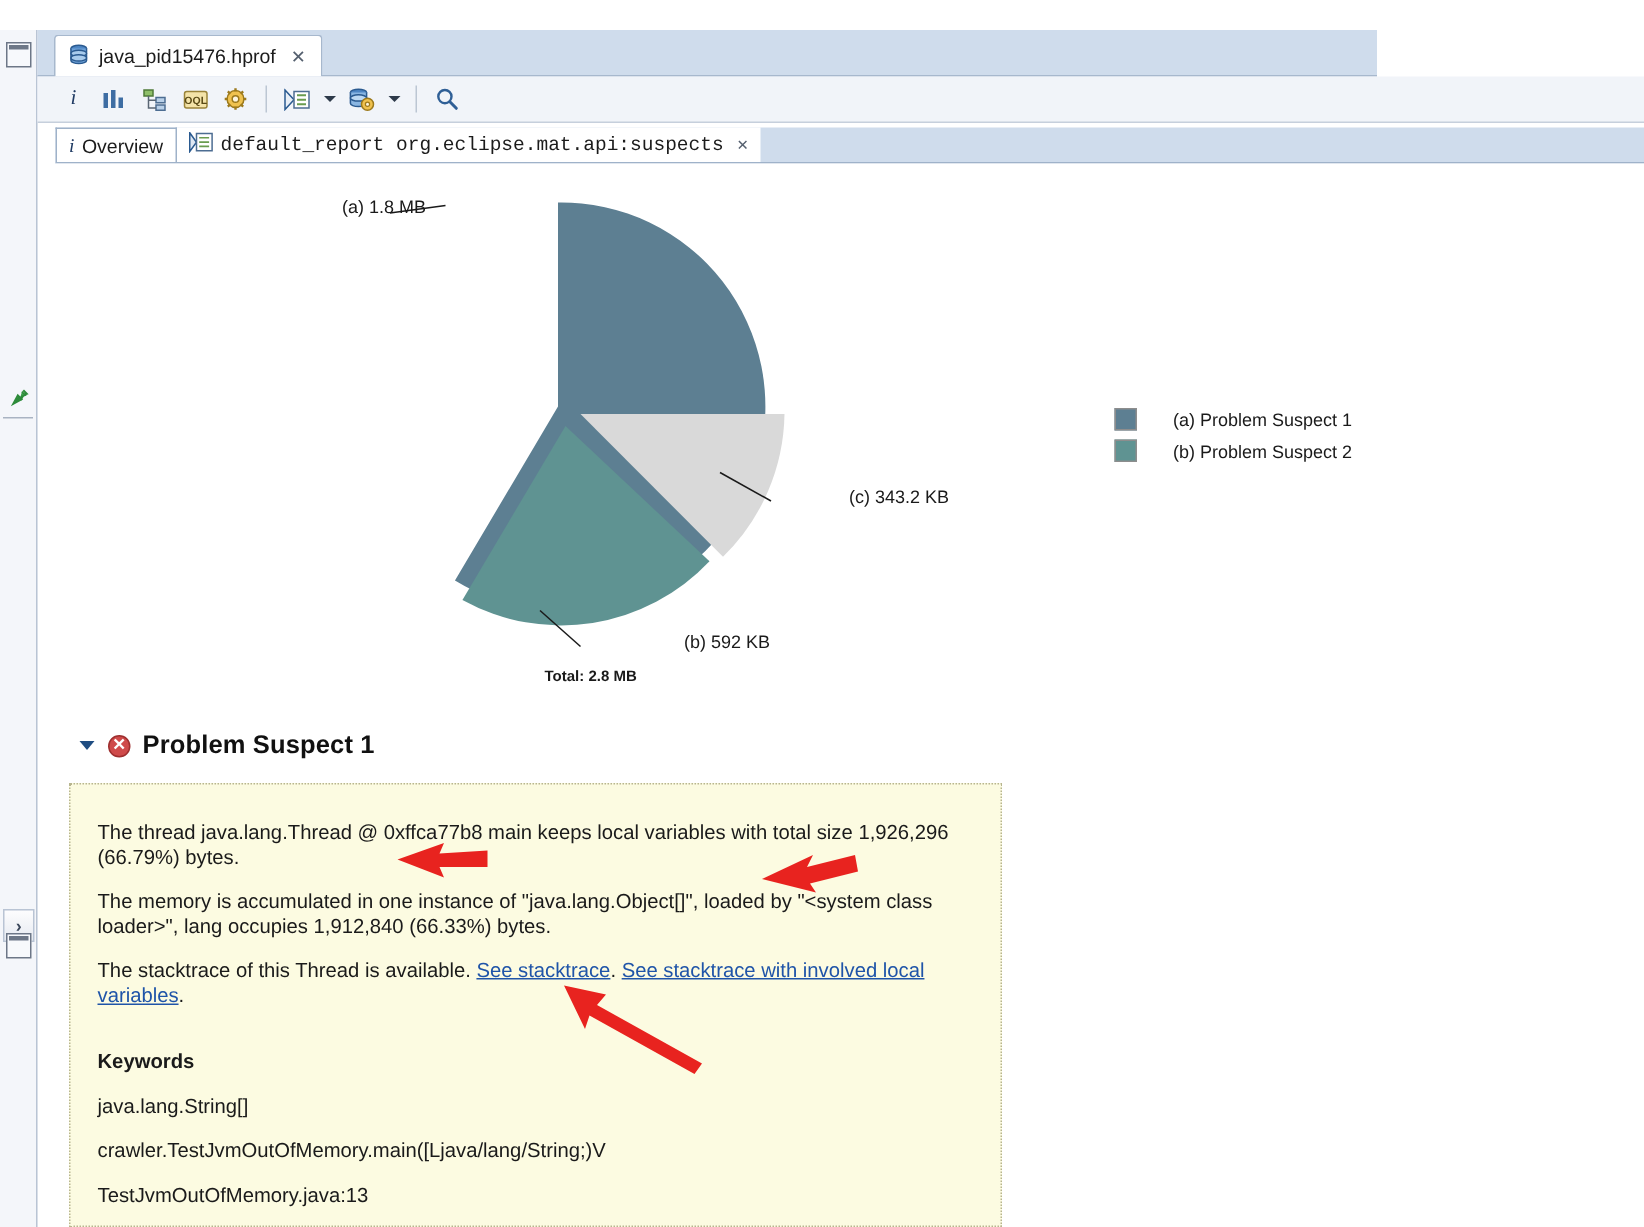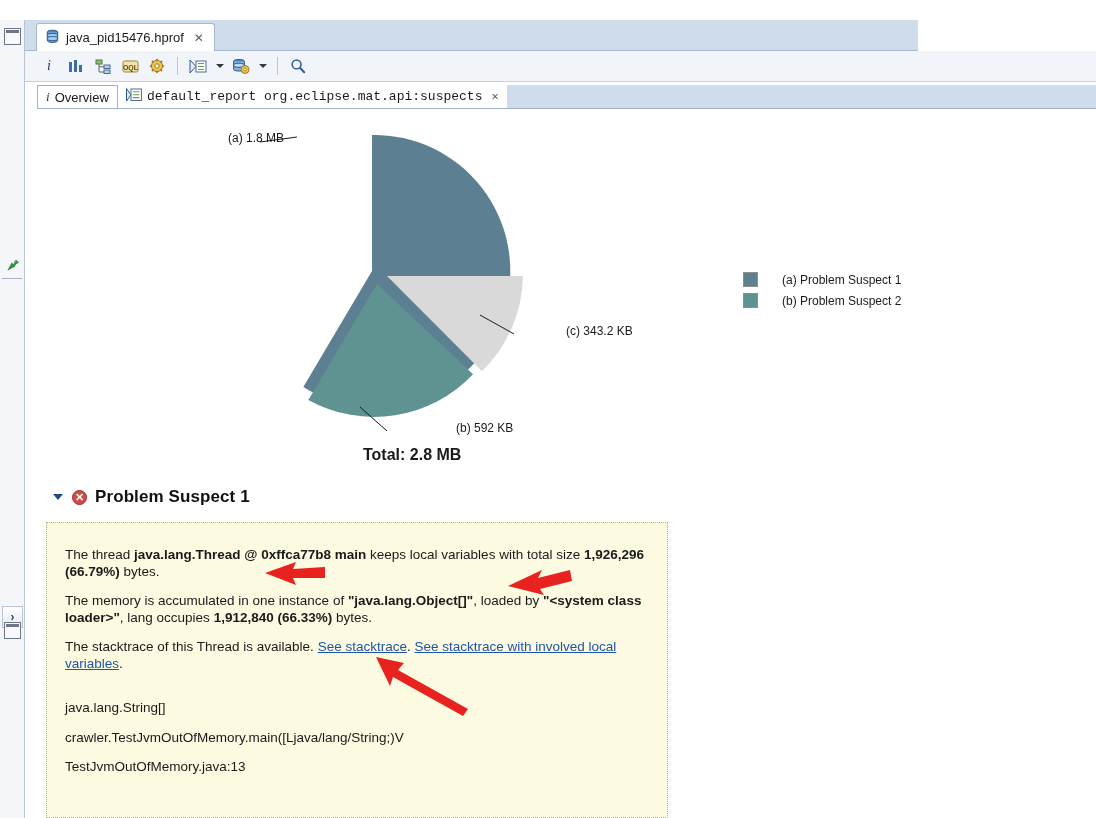--- a/index.html
+++ b/index.html
@@ -171,21 +171,21 @@
   }
   .label-txt {
     position: absolute;
     font-size: 12px;
     color: #1a1a1a;
     white-space: nowrap;
   }
   .total-txt {
     position: absolute;
     left: 326px; top: 337px;
-    font-size: 16px; font-weight: bold;
+    font-size: 10px; font-weight: bold;
     color: #1a1a1a;
   }
   .legend {
     position: absolute; left: 706px; top: 160px;
     width: 190px;
   }
   .legend-row {
     display: flex; align-items: center;
     height: 21px;
     font-size: 12px; color: #1a1a1a;
@@ -231,21 +231,21 @@
     position: absolute; left: 9px; top: 413px;
     width: 622px; height: 296px;
     background: #fcfbe1;
     border: 1px dotted #b7b58f;
     padding: 24px 18px 10px 18px;
     font-size: 13.5px;
     color: #1a1a1a;
     line-height: 16.5px;
   }
   .infobox p { margin: 0 0 13px 0; }
-  .infobox b { font-weight: bold; }
+  .infobox b { font-weight: normal; }
   .link {
     color: #1f54a8;
     text-decoration: underline;
   }
   .kw-title { font-weight: bold; margin: 0; }
   .kw-line { margin: 0; white-space: nowrap; }
   .kw-block { margin-top: 28px; line-height: 16.5px; }
 
   
   .arrows {
@@ -440,20 +440,21 @@
 
       <p>
         <span>The memory is accumulated in one instance of </span><b>"java.lang.Object[]"</b><span>, loaded by </span><b>"&lt;system class loader&gt;"</b><span>, lang occupies </span><b>1,912,840 (66.33%)</b><span> bytes.</span>
       </p>
 
       <p>
         <span>The stacktrace of this Thread is available. </span><a class="link" href="#">See stacktrace</a><span>. </span><a class="link" href="#">See stacktrace with involved local variables</a><span>.</span>
       </p>
 
       <div class="kw-block">
+        <p class="kw-title">Keywords</p>
         <p class="kw-line">java.lang.String[]</p>
         <p class="kw-line">crawler.TestJvmOutOfMemory.main([Ljava/lang/String;)V</p>
         <p class="kw-line">TestJvmOutOfMemory.java:13</p>
 
       </div>
     </div>
 
   </div>
 
   <svg class="arrows" viewBox="0 0 1096 818">

